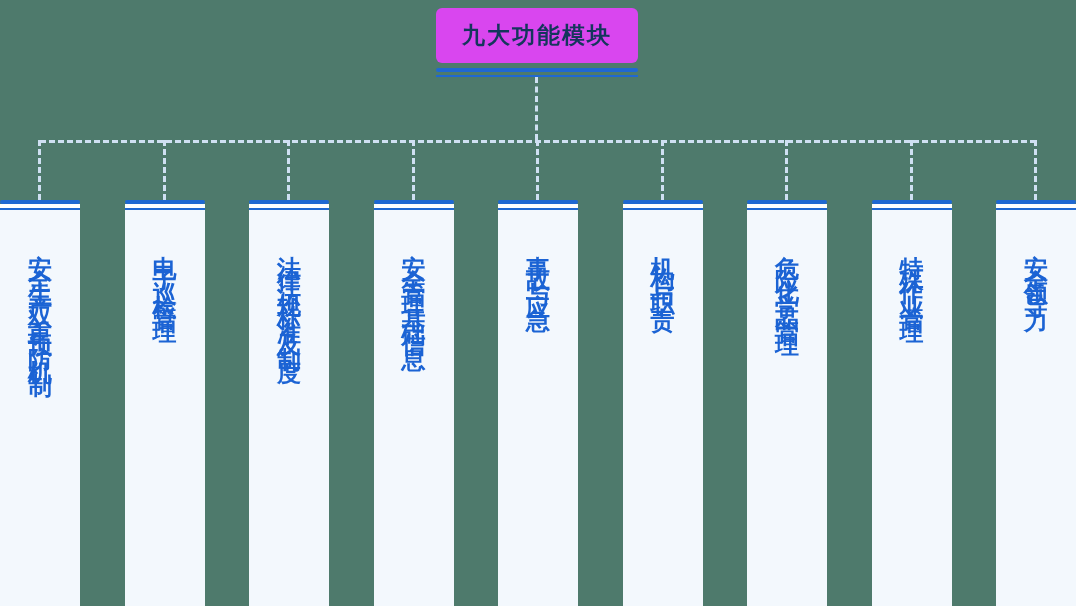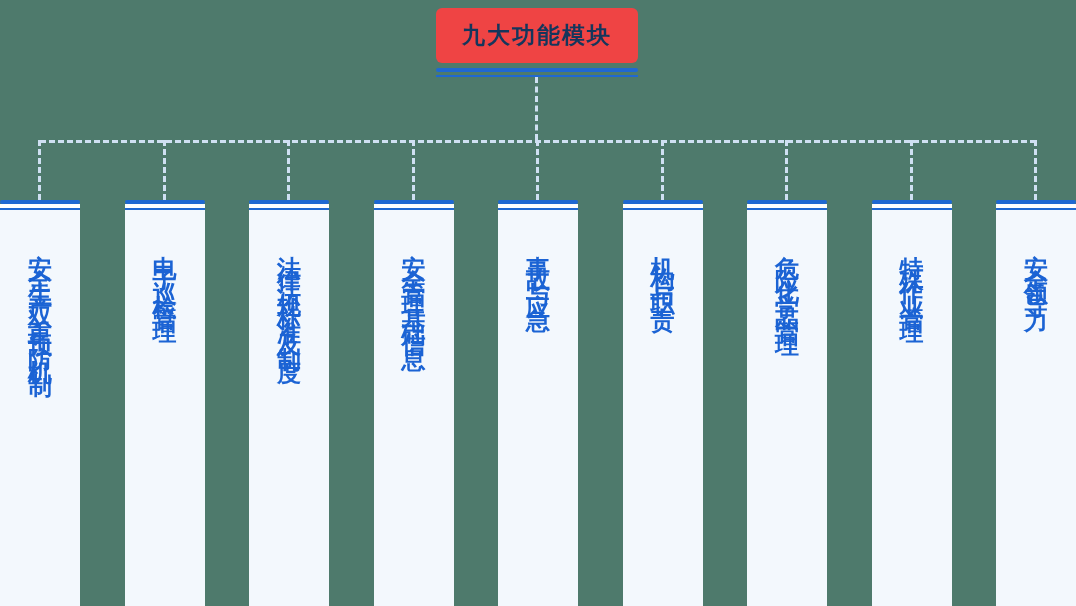--- a/index.html
+++ b/index.html
@@ -20,21 +20,21 @@
   }
 
   
   .root-node {
     position: absolute;
     left: 436px;
     top: 8px;
     width: 202px;
   }
   .root-box {
-    background: #ef4444;
+    background: #d946ef;
     border-radius: 6px;
     height: 55px;
     display: flex;
     align-items: center;
     justify-content: center;
     font-size: 23px;
     font-weight: bold;
     color: #14365c;
     letter-spacing: 2px;
   }

